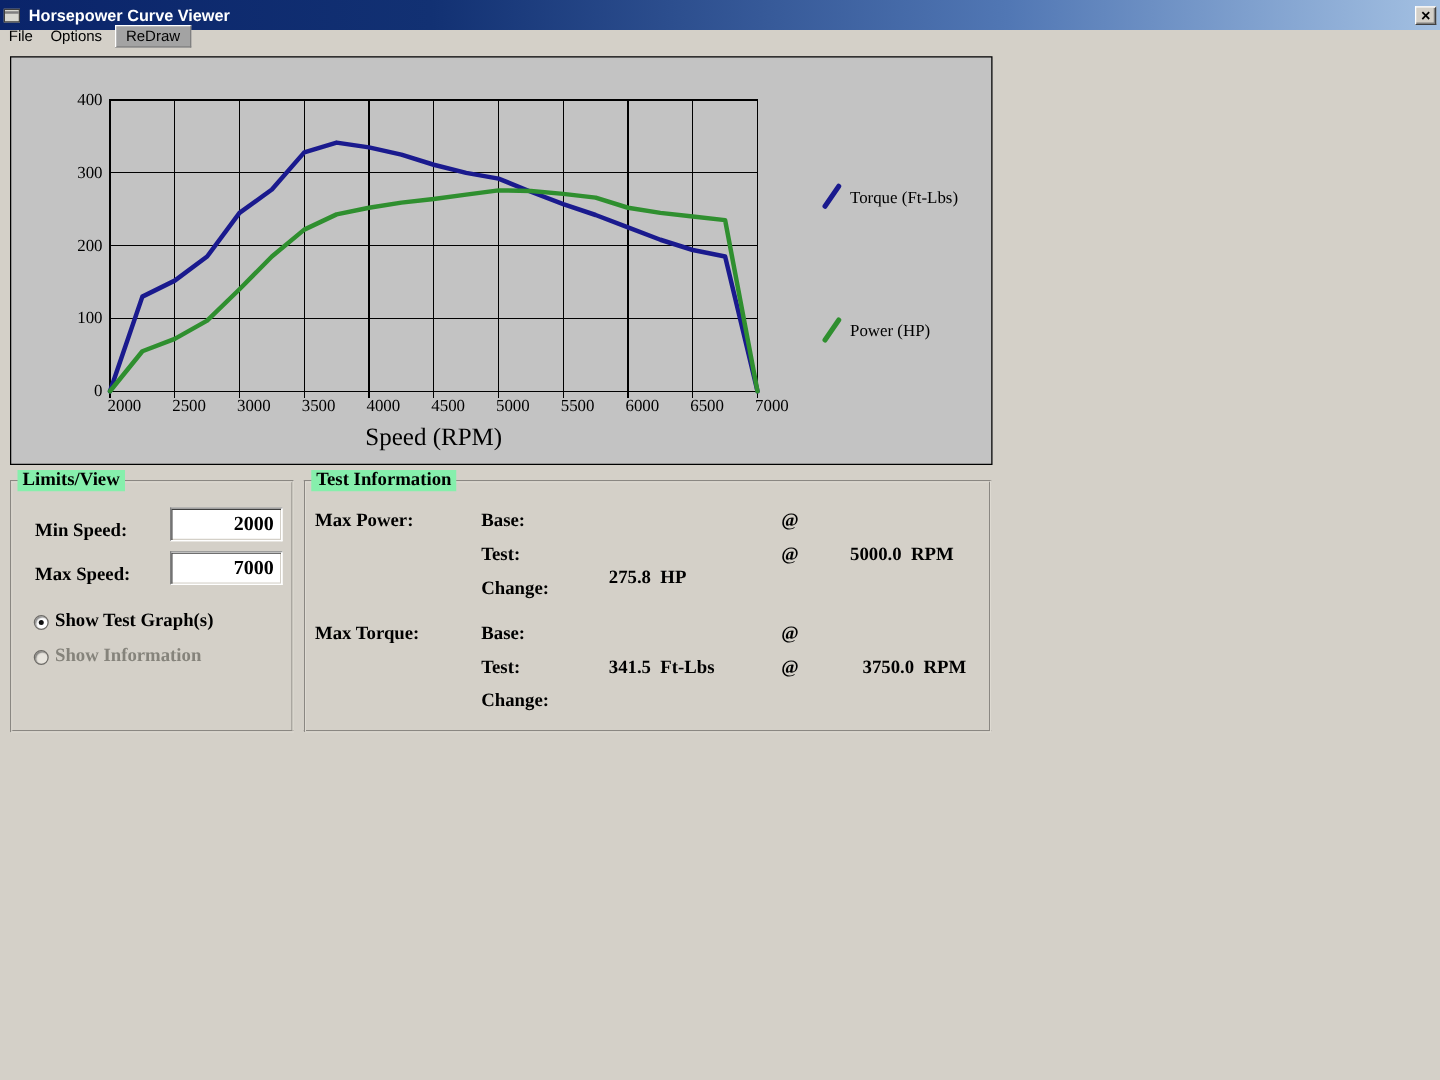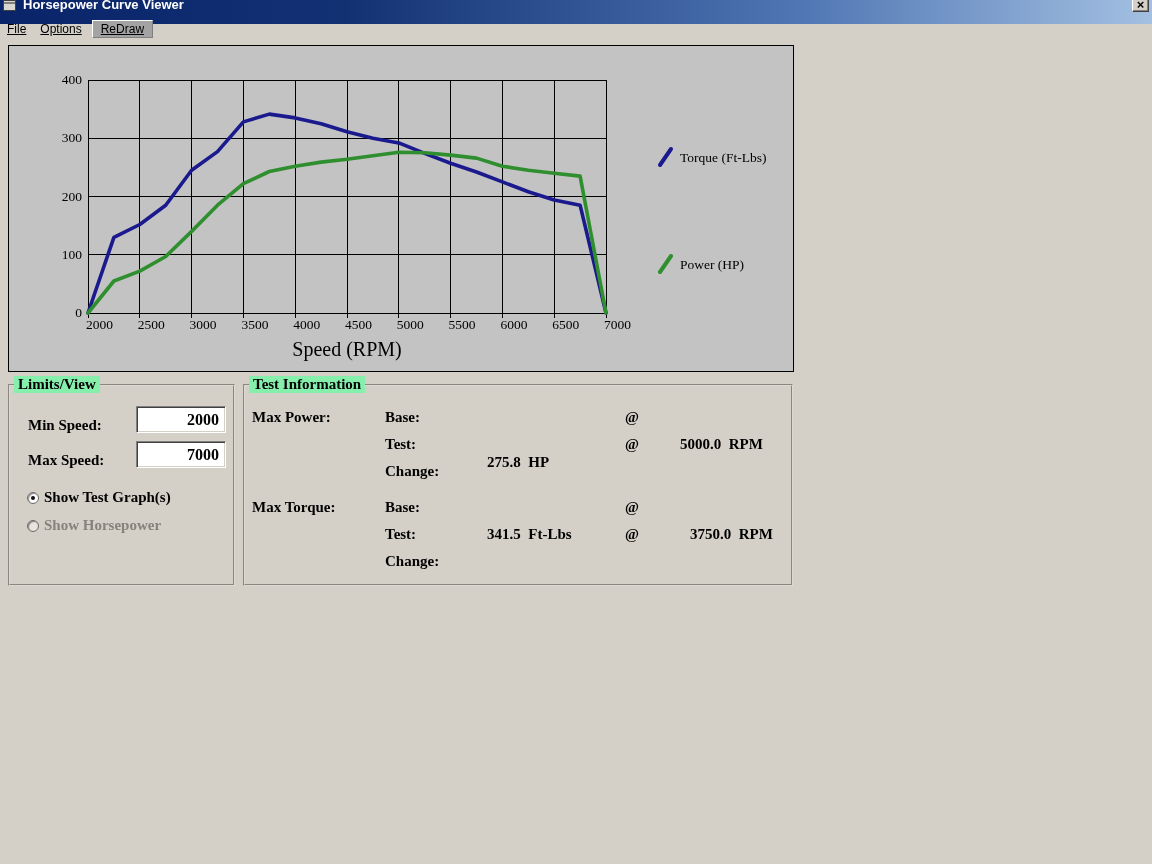--- a/index.html
+++ b/index.html
@@ -4,37 +4,37 @@
 <style>
   html,body{margin:0;padding:0}
   body{
     width:1152px;height:864px;position:relative;overflow:hidden;
     background:#d4d0c8;font-family:"Liberation Sans",sans-serif;
   }
   
   .titlebar{
     position:absolute;left:0;top:0;width:1152px;height:20px;
     background:linear-gradient(90deg,#0a246a 0%,#123173 30%,#5177b4 70%,#a3c0e2 100%);
-    display:flex;align-items:flex-end;padding:12px 3px;box-sizing:border-box;
+    display:flex;align-items:center;padding:12px 3px;box-sizing:border-box;
   }
   .app-icon{width:15px;height:13px;position:relative;flex:0 0 auto}
   .app-icon .form{position:absolute;left:0;top:1px;width:13px;height:11px;background:#d8d8d0;border:1px solid #404040;box-sizing:border-box}
   .app-icon .strip{position:absolute;left:1px;top:3px;width:11px;height:2px;background:#808080}
   .win-title{color:#ffffff;font-weight:bold;font-size:13px;margin-left:5px;white-space:nowrap}
   .closebtn{
     margin-left:auto;width:17px;height:15px;background:#d4d0c8;
     border:1px solid;border-color:#ffffff #404040 #404040 #ffffff;
     box-shadow:inset -1px -1px 0 #808080;
     font:bold 13px/13px "Liberation Sans",sans-serif;text-align:center;color:#000;
     padding:0;cursor:default;
   }
   
   .menubar{
     position:absolute;left:0;top:20px;width:1152px;height:17px;
-    display:flex;align-items:center;font-size:12px;color:#000;text-decoration:underline;
+    display:flex;align-items:center;font-size:12px;color:#000;
   }
   .menuitem{padding:1px 7px;white-space:nowrap}
   .menuitem.redraw{
     border:1px solid;border-color:#ffffff #808080 #808080 #ffffff;
     margin-left:3px;padding:1px 8px;background:#a3a3a3;
   }
   
   .chartframe{
     position:absolute;left:8px;top:45px;width:786px;height:327px;
     background:#c3c3c3;border:1px solid #000;box-sizing:border-box;
@@ -145,21 +145,21 @@
 
 <div class="groupbox gb-limits">
   <span class="gb-title">Limits/View</span>
   <span class="lbl" style="left:18px;top:31px">Min Speed:</span>
   <input class="tb" style="left: 126px; top: 20px;" value="2000">
   <span class="lbl" style="left:18px;top:66px">Max Speed:</span>
   <input class="tb" style="left: 126px; top: 55px;" value="7000">
   <span class="radio checked" style="left:17px;top:106px"></span>
   <span class="lbl" style="left:34px;top:103px">Show Test Graph(s)</span>
   <span class="radio disabled" style="left:17px;top:134px"></span>
-  <span class="lbl gray" style="left:34px;top:131px">Show Horsepower</span>
+  <span class="lbl gray" style="left:34px;top:131px">Show Information</span>
 </div>
 
 <div class="groupbox gb-test">
   <span class="gb-title">Test Information</span>
 
   <span class="lbl" style="left:7px;top:23px">Max Power:</span>
   <span class="lbl" style="left:140px;top:23px">Base:</span>
   <span class="lbl" style="left:380px;top:23px">@</span>
 
   <span class="lbl" style="left:140px;top:50px">Test:</span>

